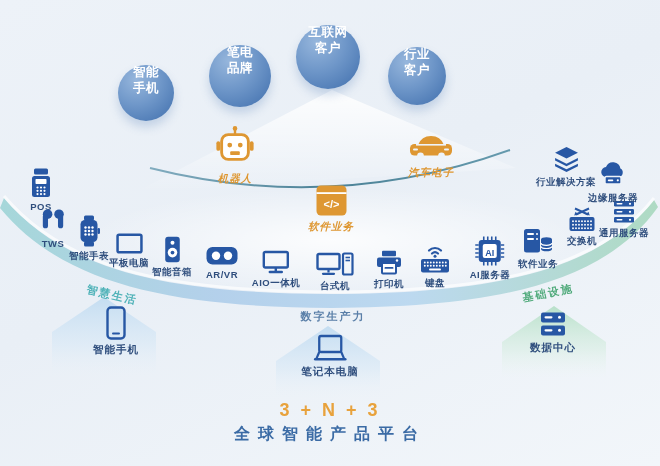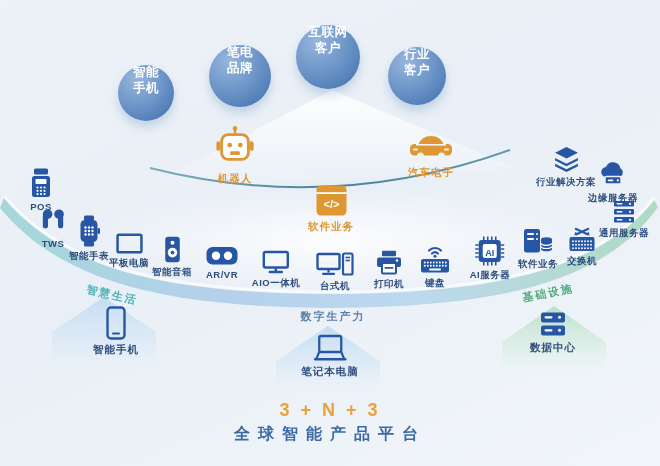--- a/index.html
+++ b/index.html
@@ -18,21 +18,21 @@
   .circle span{color:#fff;font-weight:bold;font-size:12.5px;line-height:1.25;letter-spacing:.5px;}
   .item{
     position:absolute;display:flex;flex-direction:column;align-items:center;gap:3px;
     transform:translateX(-50%);
   }
   .item .icon{display:block;line-height:0;color:#2757a4;}
   .item.core .icon{color:#de9732;}
   .item .lbl{
     font-size:9.5px;font-weight:bold;color:#2f4e7d;white-space:nowrap;letter-spacing:.5px;
   }
-  .item.core .lbl{color:#de9732;font-size:10.5px;letter-spacing:1px;}
+  .item.core .lbl{color:#de9732;font-size:10.5px;letter-spacing:1px;font-style:italic;}
   .item.pillar .lbl{font-size:10.5px;letter-spacing:1px;}
   .zone{
     position:absolute;transform:translate(-50%,-50%);
     font-size:11px;font-weight:bold;letter-spacing:2px;white-space:nowrap;
   }
   .zone.teal{color:#4fb2b8;transform:translate(-50%,-50%) rotate(13deg);}
   .zone.blue{color:#5a7fa8;}
   .zone.green{color:#54ac7e;transform:translate(-50%,-50%) rotate(-11deg);}
   .footer{position:absolute;left:0;right:0;text-align:center;}
   .footer .formula{font-size:18px;font-weight:bold;color:#e8a23c;letter-spacing:3px;}
@@ -339,21 +339,21 @@
         <ellipse cx="23.5" cy="12.5" rx="5.5" ry="2.3" fill="currentColor"></ellipse>
         <rect x="18" y="12.5" width="11" height="9.5" fill="currentColor"></rect>
         <ellipse cx="23.5" cy="22" rx="5.5" ry="2.3" fill="currentColor"></ellipse>
         <path d="M18,16 a5.5,2.3 0 0 0 11,0" fill="none" stroke="#fff" stroke-width="1.2"></path>
         <path d="M18,19.2 a5.5,2.3 0 0 0 11,0" fill="none" stroke="#fff" stroke-width="1.2"></path>
       </svg>
     </span>
     <span class="lbl">软件业务</span>
   </div>
 
-  <div class="item" style="left:582px;top:226px">
+  <div class="item" style="left:582px;top:206px">
     <span class="icon">
       <svg width="28" height="26" viewBox="0 0 28 26">
         <g stroke="currentColor" stroke-width="2">
           <line x1="7" y1="2.5" x2="20" y2="8.5"></line>
           <line x1="21" y1="2.5" x2="8" y2="8.5"></line>
         </g>
         <polygon points="21.8,9.4 17.5,8.6 20.5,5.8" fill="currentColor"></polygon>
         <polygon points="6.2,9.4 10.5,8.6 7.5,5.8" fill="currentColor"></polygon>
         <rect x="1.5" y="11" width="25" height="14" rx="2" fill="currentColor"></rect>
         <circle cx="5" cy="15.2" r="0.95" fill="#fff"></circle>

